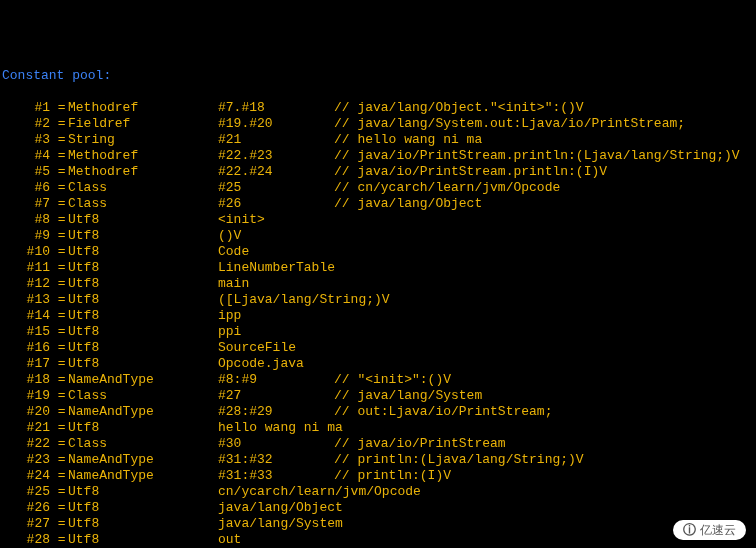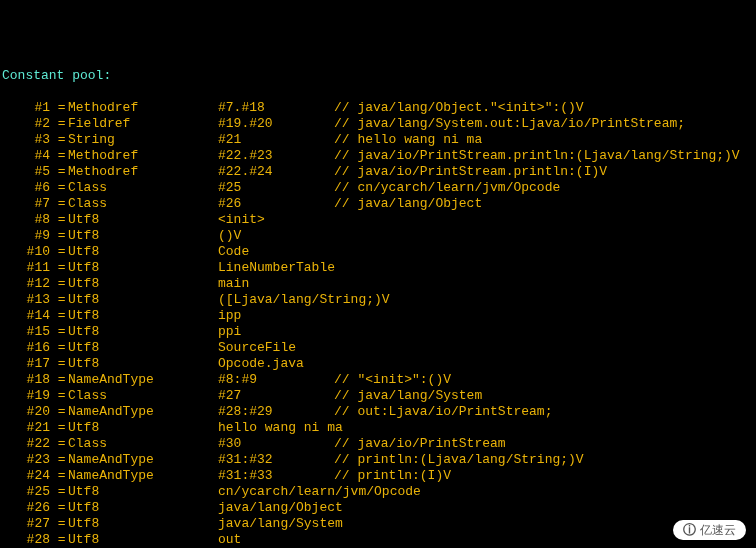--- a/index.html
+++ b/index.html
@@ -14,21 +14,21 @@
       font-size: 13px;
       line-height: 16px;
       padding: 4px 2px;
       white-space: pre;
       width: 756px;
       height: 548px;
       overflow: hidden;
       position: relative;
     }
     .header {
-      color: #5eead4;
+      color: #3b82f6;
     }
     .row {
       display: block;
       color: #eab308;
     }
     .idx {
       display: inline-block;
       width: 48px;
       text-align: right;
     }

